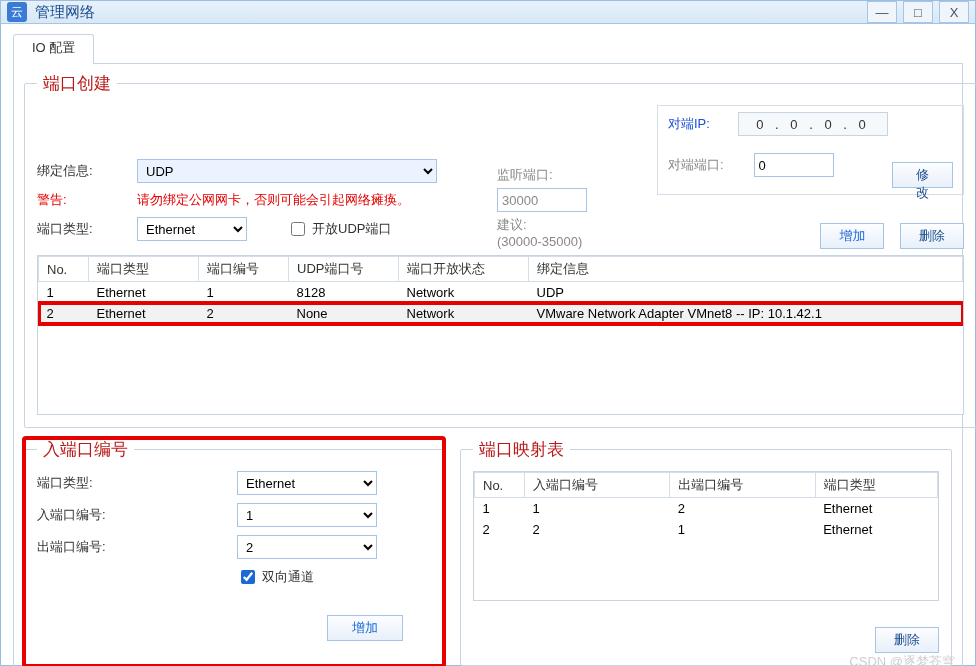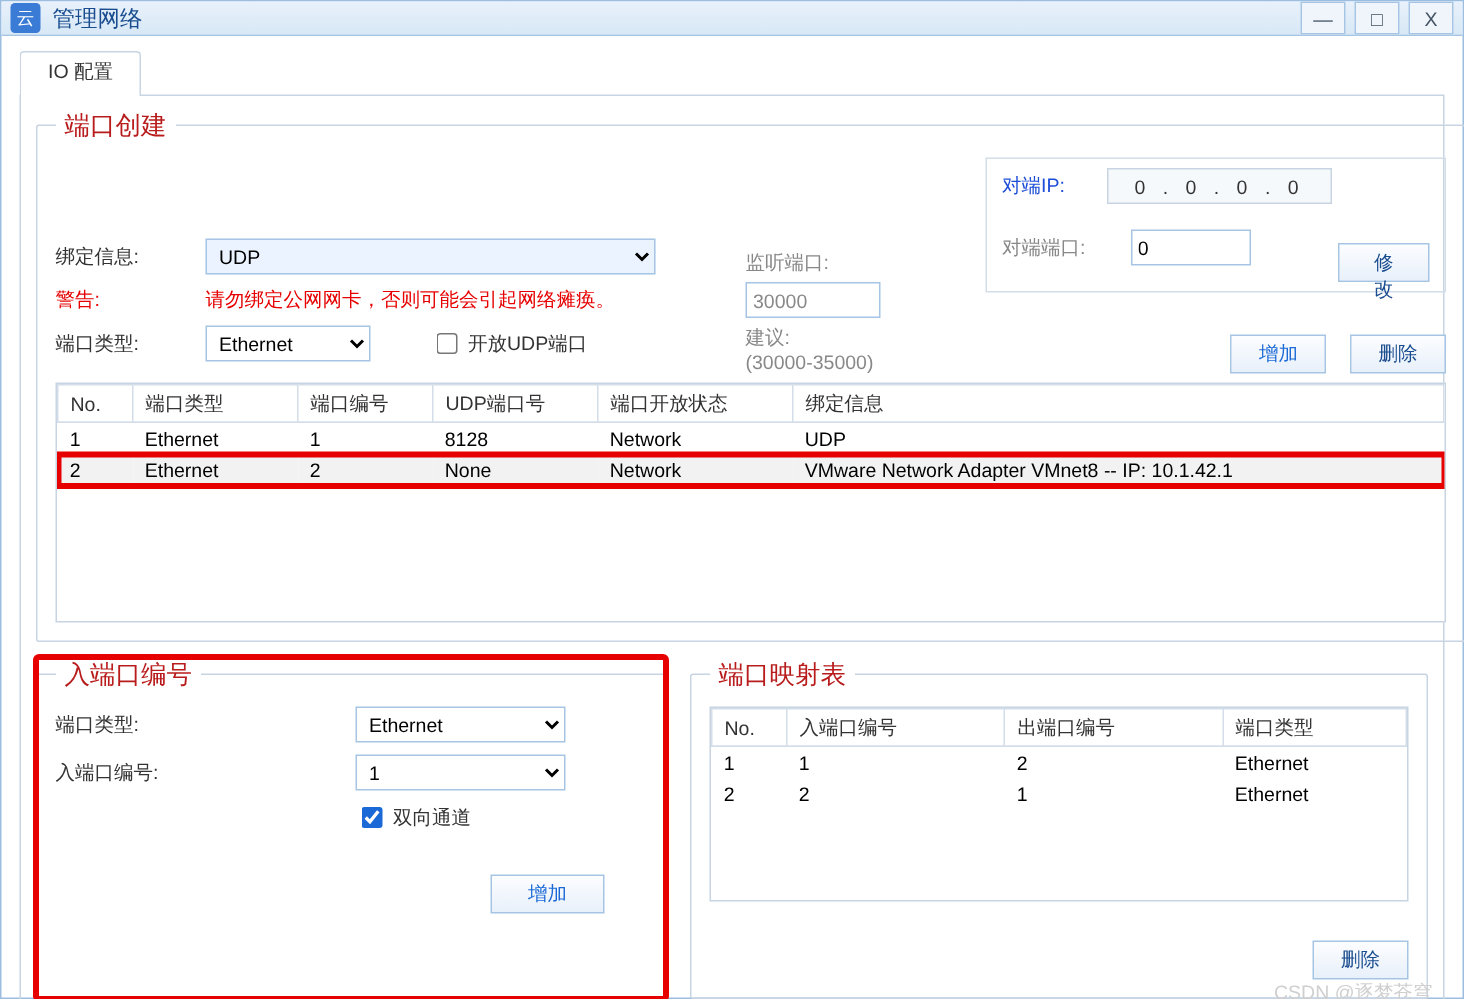--- a/index.html
+++ b/index.html
@@ -154,20 +154,24 @@
           <legend>入端口编号</legend>
           <div class="row">
             <label style="width:200px;">端口类型:</label>
             <select style="width:140px;"><option>Ethernet</option></select>
           </div>
           <div class="row">
             <label style="width:200px;">入端口编号:</label>
             <select style="width:140px;"><option>1</option></select>
           </div>
           <div class="row">
+            <label style="width:200px;">出端口编号:</label>
+            <select style="width:140px;"><option>2</option></select>
+          </div>
+          <div class="row">
             <span style="width:200px;"></span>
             <input type="checkbox" class="checkbox" checked="" style="">
             <label style="margin-left:4px;">双向通道</label>
           </div>
           <div style="text-align:right; padding-right:28px;">
             <button class="btn primary" style="padding:3px 24px;">增加</button>
           </div>
         </fieldset>
 
         <fieldset>

